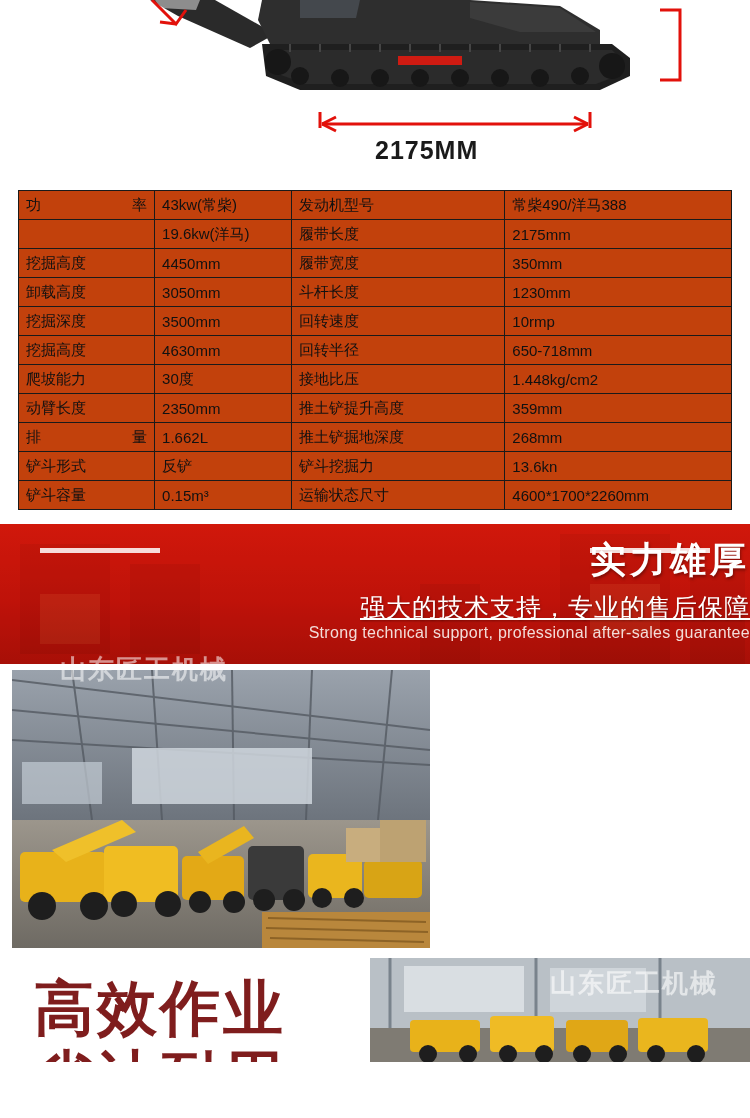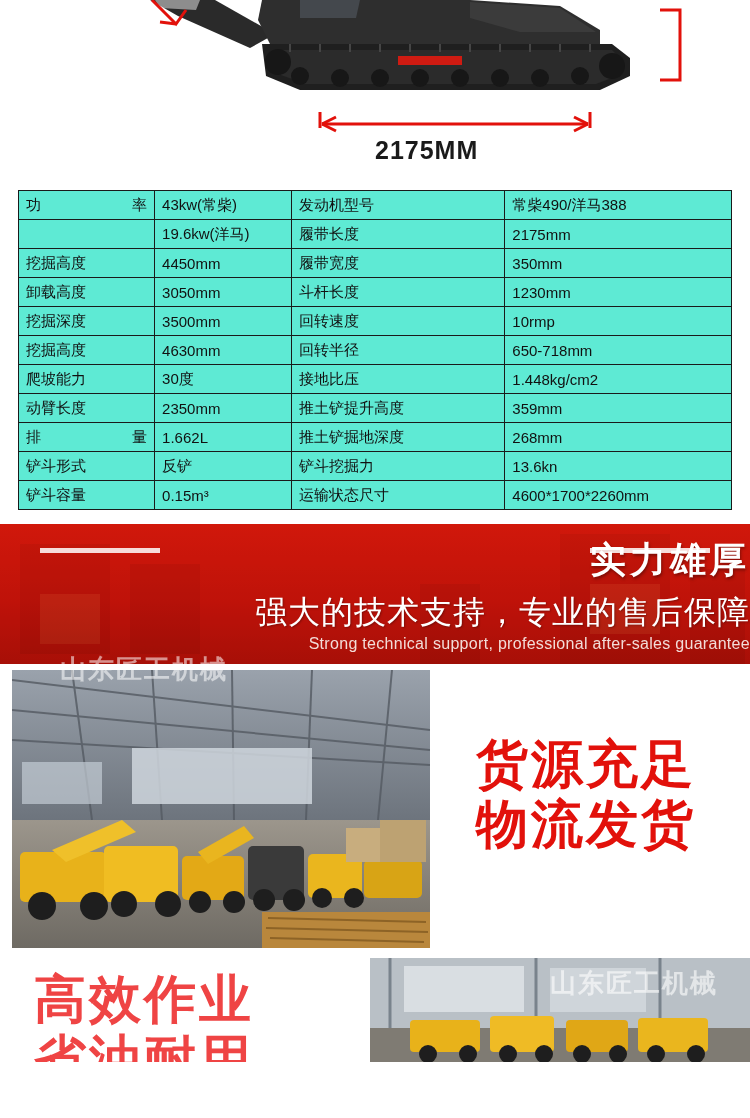--- a/index.html
+++ b/index.html
@@ -38,21 +38,21 @@
   }
 
   
   .spec-wrap {
     padding: 12px 18px 0 18px;
     background: #fff;
   }
   table.spec {
     border-collapse: collapse;
     width: 714px;
-    background: #5eead4;
+    background: #c2410c;
     position: relative;
     z-index: 2;
     padding-left: 44px;
   }
   table.spec td {
     border: 1px solid #1a1a1a;
     height: 28px;
     font-size: 15px;
     color: #111;
     padding: 0 7px;
@@ -103,26 +103,27 @@
   .banner-title {
     font-size: 36px;
     font-weight: bold;
     color: #ffffff;
     letter-spacing: 4px;
     padding-top: 12px;
     text-shadow: 1px 2px 3px rgba(0,0,0,.35);
     display: block;
   }
   .banner-sub {
-    font-size: 32px;
+    font-size: 25px;
     color: #ffffff;
     letter-spacing: 1px;
     display: block;
     margin-top: 6px;
     text-shadow: 1px 1px 2px rgba(0,0,0,.3);
+    text-decoration: underline;
   }
   .banner-en {
     font-size: 16px;
     color: #f3dcd8;
     display: block;
     letter-spacing: .3px;
   }
   .bar-left, .bar-right {
     position: absolute;
     top: 24px;
@@ -186,26 +187,25 @@
   }
   .bottom-red {
     position: absolute;
     left: 34px;
     top: 16px;
     width: 330px;
     text-align: left;
   }
   .bottom-red span {
     display: block;
-    font-size: 52px;
-    font-weight: bold;
-    color: #ef4444;
+    font-size: 60px;
+    font-weight: bold;
+    color: #7f1d1d;
     letter-spacing: 3px;
     line-height: 1.16;
-    font-family: Liberation Mono, monospace;
   }
   .bottom-photo {
     position: absolute;
     right: 0; top: 0;
     width: 380px; height: 104px;
     overflow: hidden;
   }
   .bottom-watermark {
     position: absolute;
     right: 32px;
@@ -440,24 +440,20 @@
             <path d="M254 258 L416 262"></path>
           <path d="M258 268 L412 272"></path>
         </g>
       </g>
 
       <rect x="334" y="158" width="60" height="34" fill="#c8ad7e"></rect>
       <rect x="368" y="150" width="46" height="42" fill="#bda272"></rect>
     </svg>
   </div>
   <div class="mid-watermark">山东匠工机械</div>
-  <div class="mid-red">
-    <span>货源充足</span>
-    <span>物流发货</span>
-  </div>
 </div>
 
 <div class="bottom">
   <div class="bottom-photo">
     <svg viewBox="0 0 380 104" preserveAspectRatio="none" width="380" height="104">
       <rect width="380" height="104" fill="#9aa3ab"></rect>
       <rect x="0" y="0" width="380" height="70" fill="#b9c0c6"></rect>
       <rect x="34" y="8" width="120" height="46" fill="#d9dee2"></rect>
       <rect x="180" y="10" width="96" height="44" fill="#cfd5da"></rect>
       <g stroke="#79838c" stroke-width="3">

